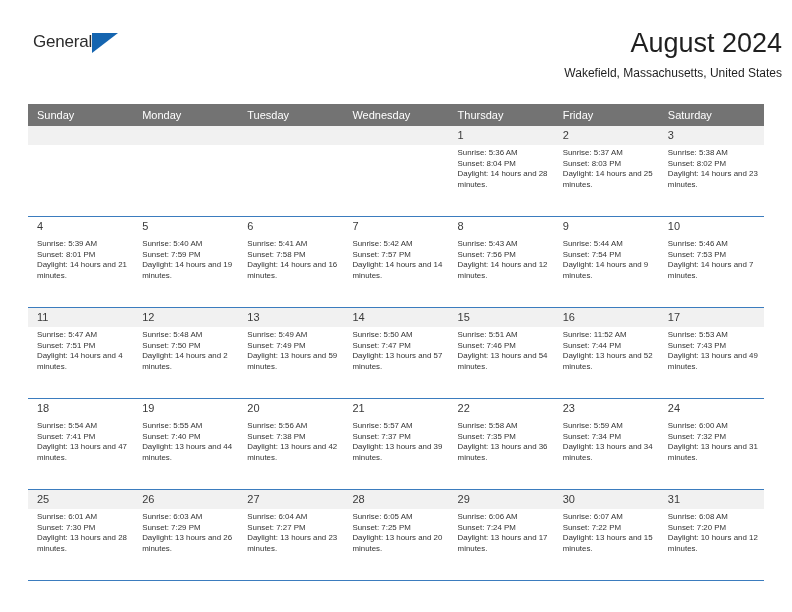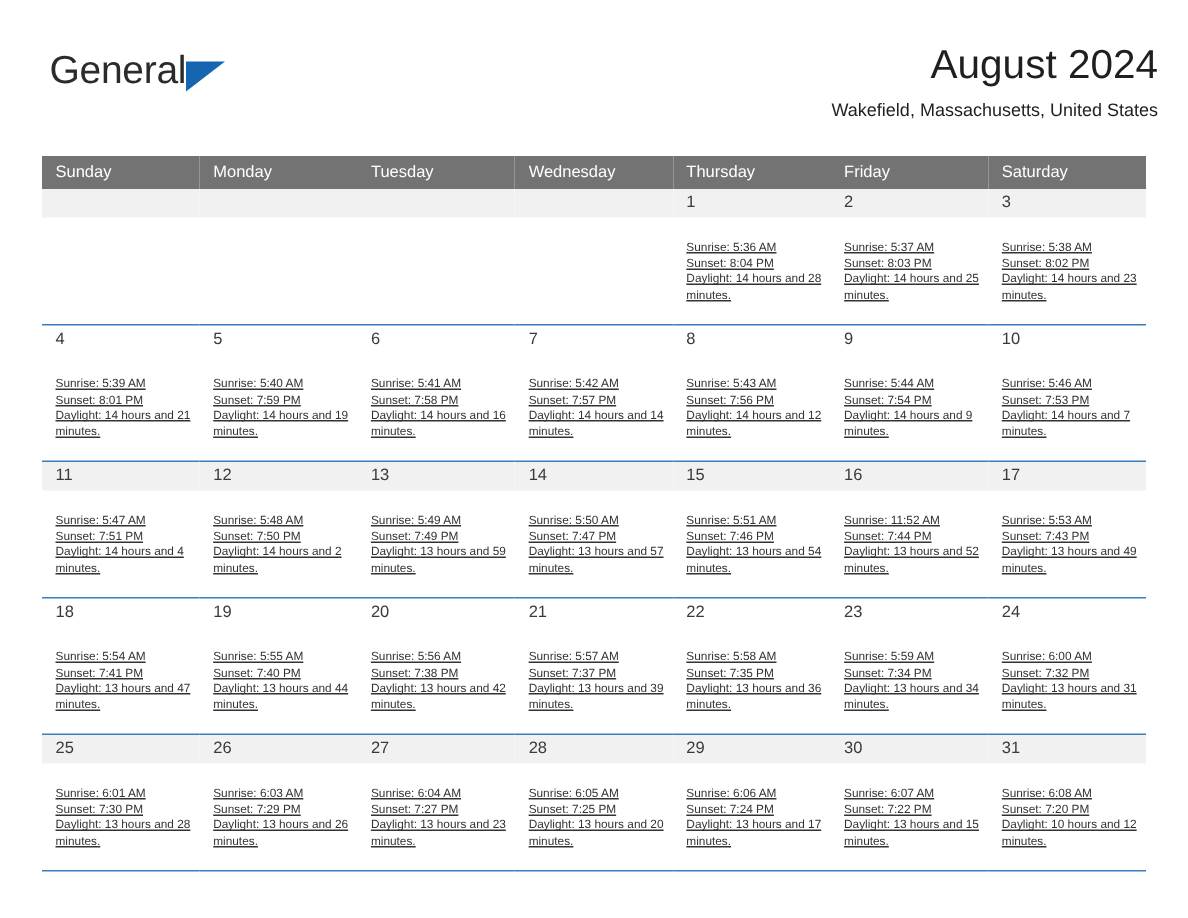--- a/index.html
+++ b/index.html
@@ -32,21 +32,21 @@
     position: absolute;
     left: 33px;
     top: 33px;
     width: 190px;
     height: 46px;
     line-height: 1;
   }
   .brand-row1 {
     position: relative;
     display: block;
-    font-size: 26px;
+    font-size: 17px;
     letter-spacing: -0.2px;
     color: #2b2b2b;
     height: 22px;
   }
   .brand-mark {
     display: inline-block;
     width: 0;
     height: 0;
     border-left: 26px solid #1565b0;
     border-bottom: 20px solid transparent;
@@ -57,21 +57,21 @@
     display: block;
     font-size: 21px;
     letter-spacing: -0.2px;
     color: #2089d8;
     margin-top: 1px;
     margin-left: 33px;
     height: 22px;
   }
   .title-wrap {
     position: absolute;
-    right: 20px;
+    right: 10px;
     top: 26px;
     text-align: right;
   }
   .cal-title {
     font-size: 27px;
     color: #1f1f1f;
     line-height: 34px;
     white-space: nowrap;
   }
   .cal-subtitle {
@@ -122,25 +122,24 @@
   }
   .daynum-band {
     height: 19px;
     padding: 2px 0 0 9px;
     box-sizing: border-box;
     font-size: 11px;
     color: #3a3a3a;
     line-height: 15px;
   }
   .details {
-    padding: 15px 6px 0 9px;
+    padding: 3px 6px 0 9px;
     font-size: 7.9px;
     line-height: 10.6px;
     color: #333333;
-    text-decoration: underline;
   }
   .details div {
     white-space: nowrap;
   }
   .details .daylight {
     white-space: normal;
   }
   td.empty .daynum-band { background: #f1f1f1; }
 </style>
 </head>

